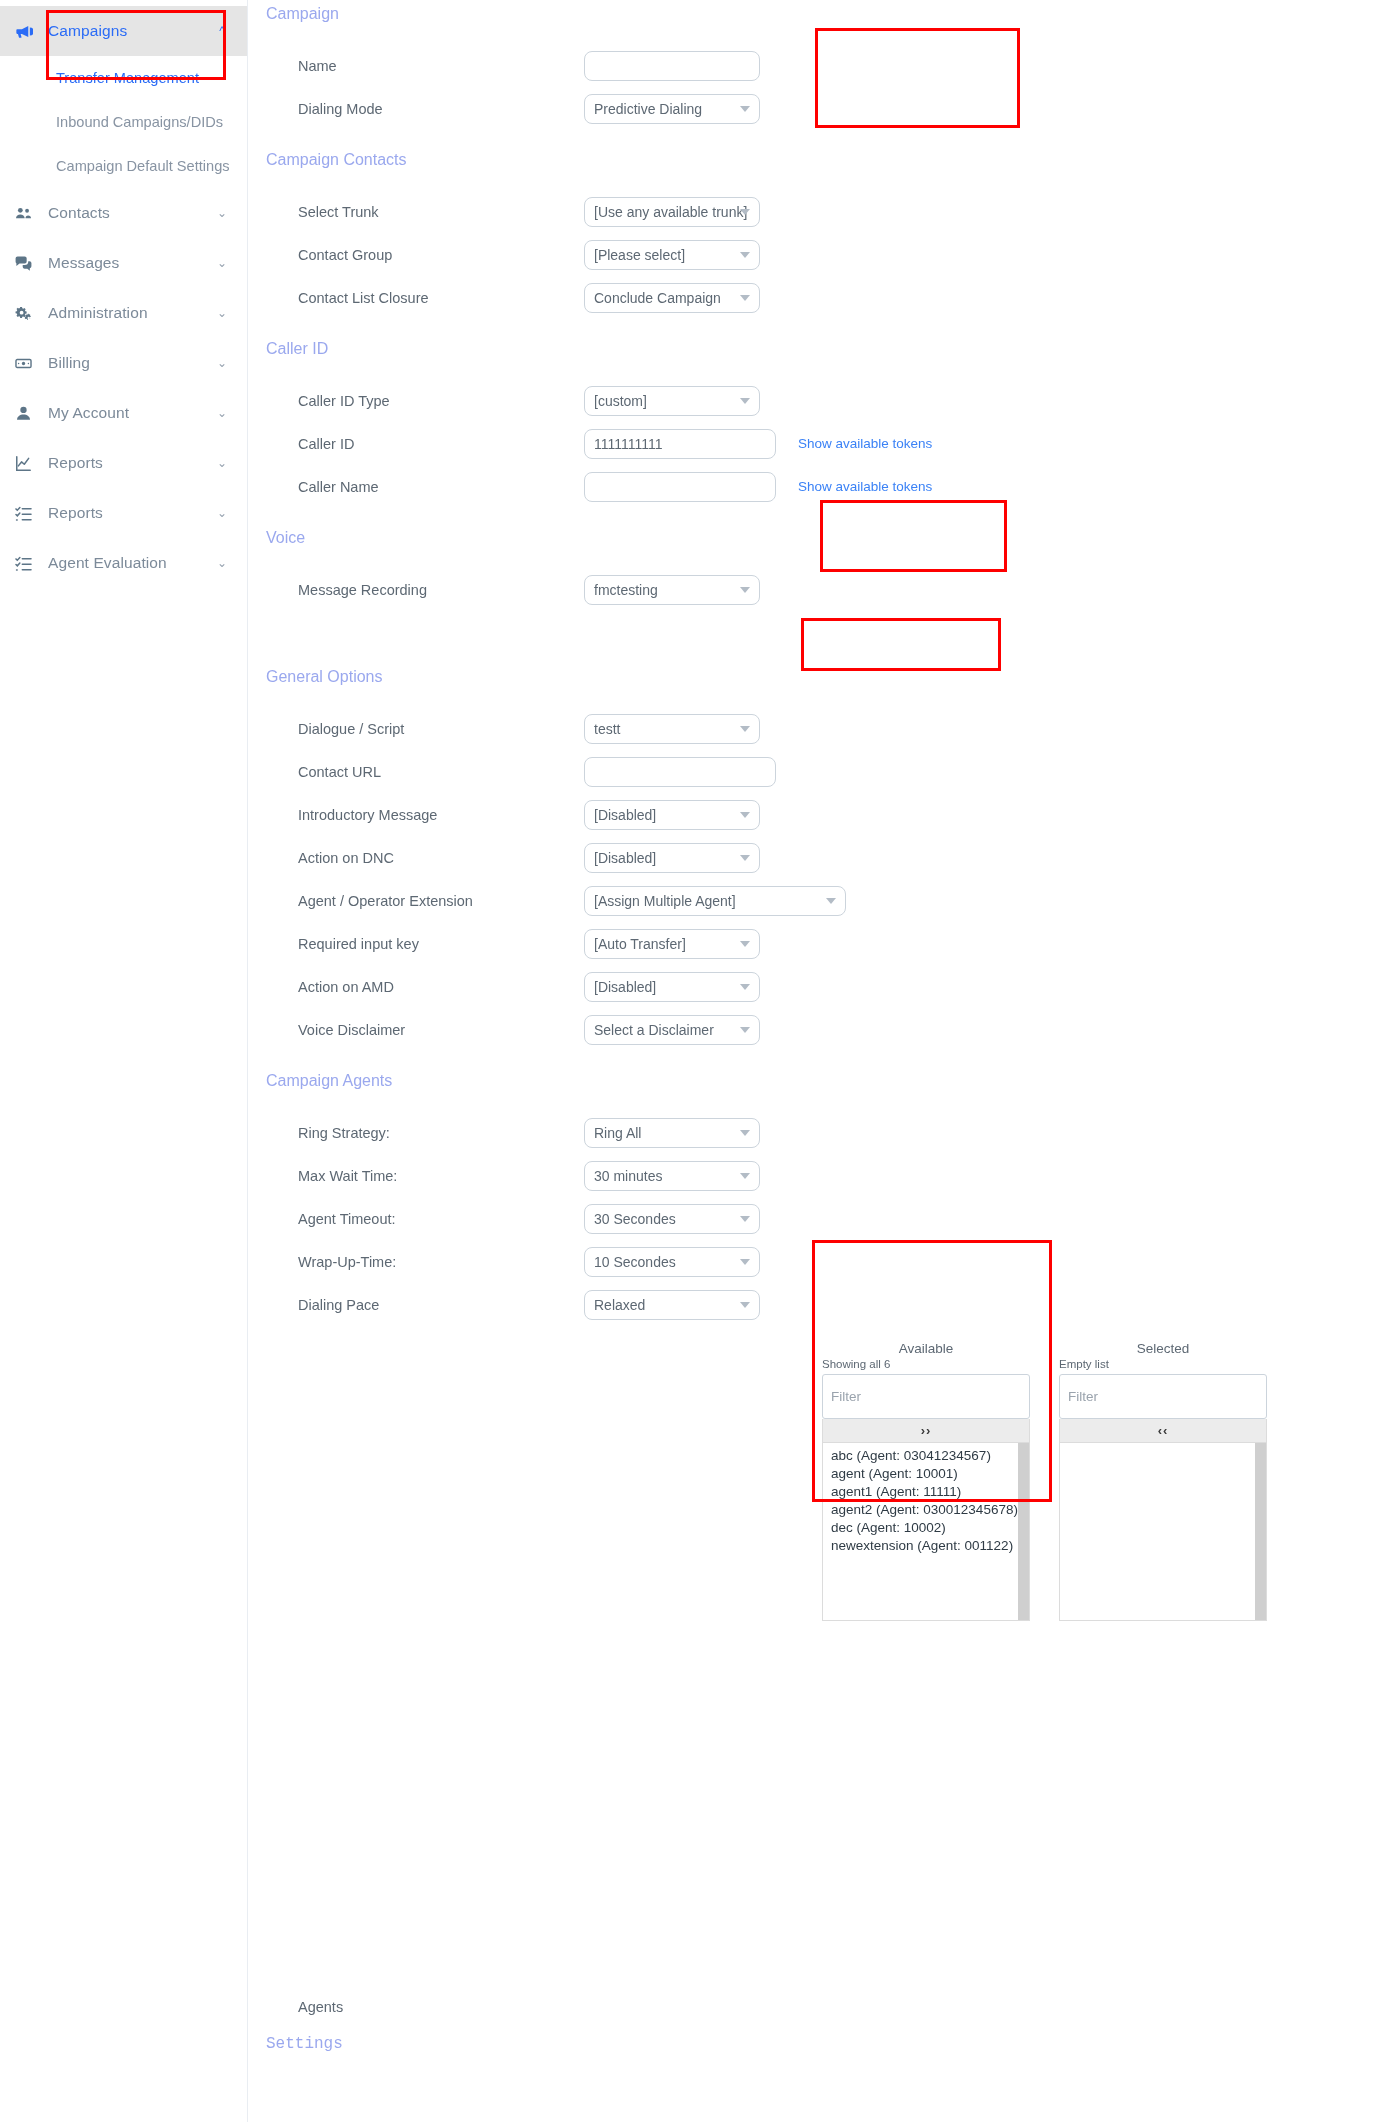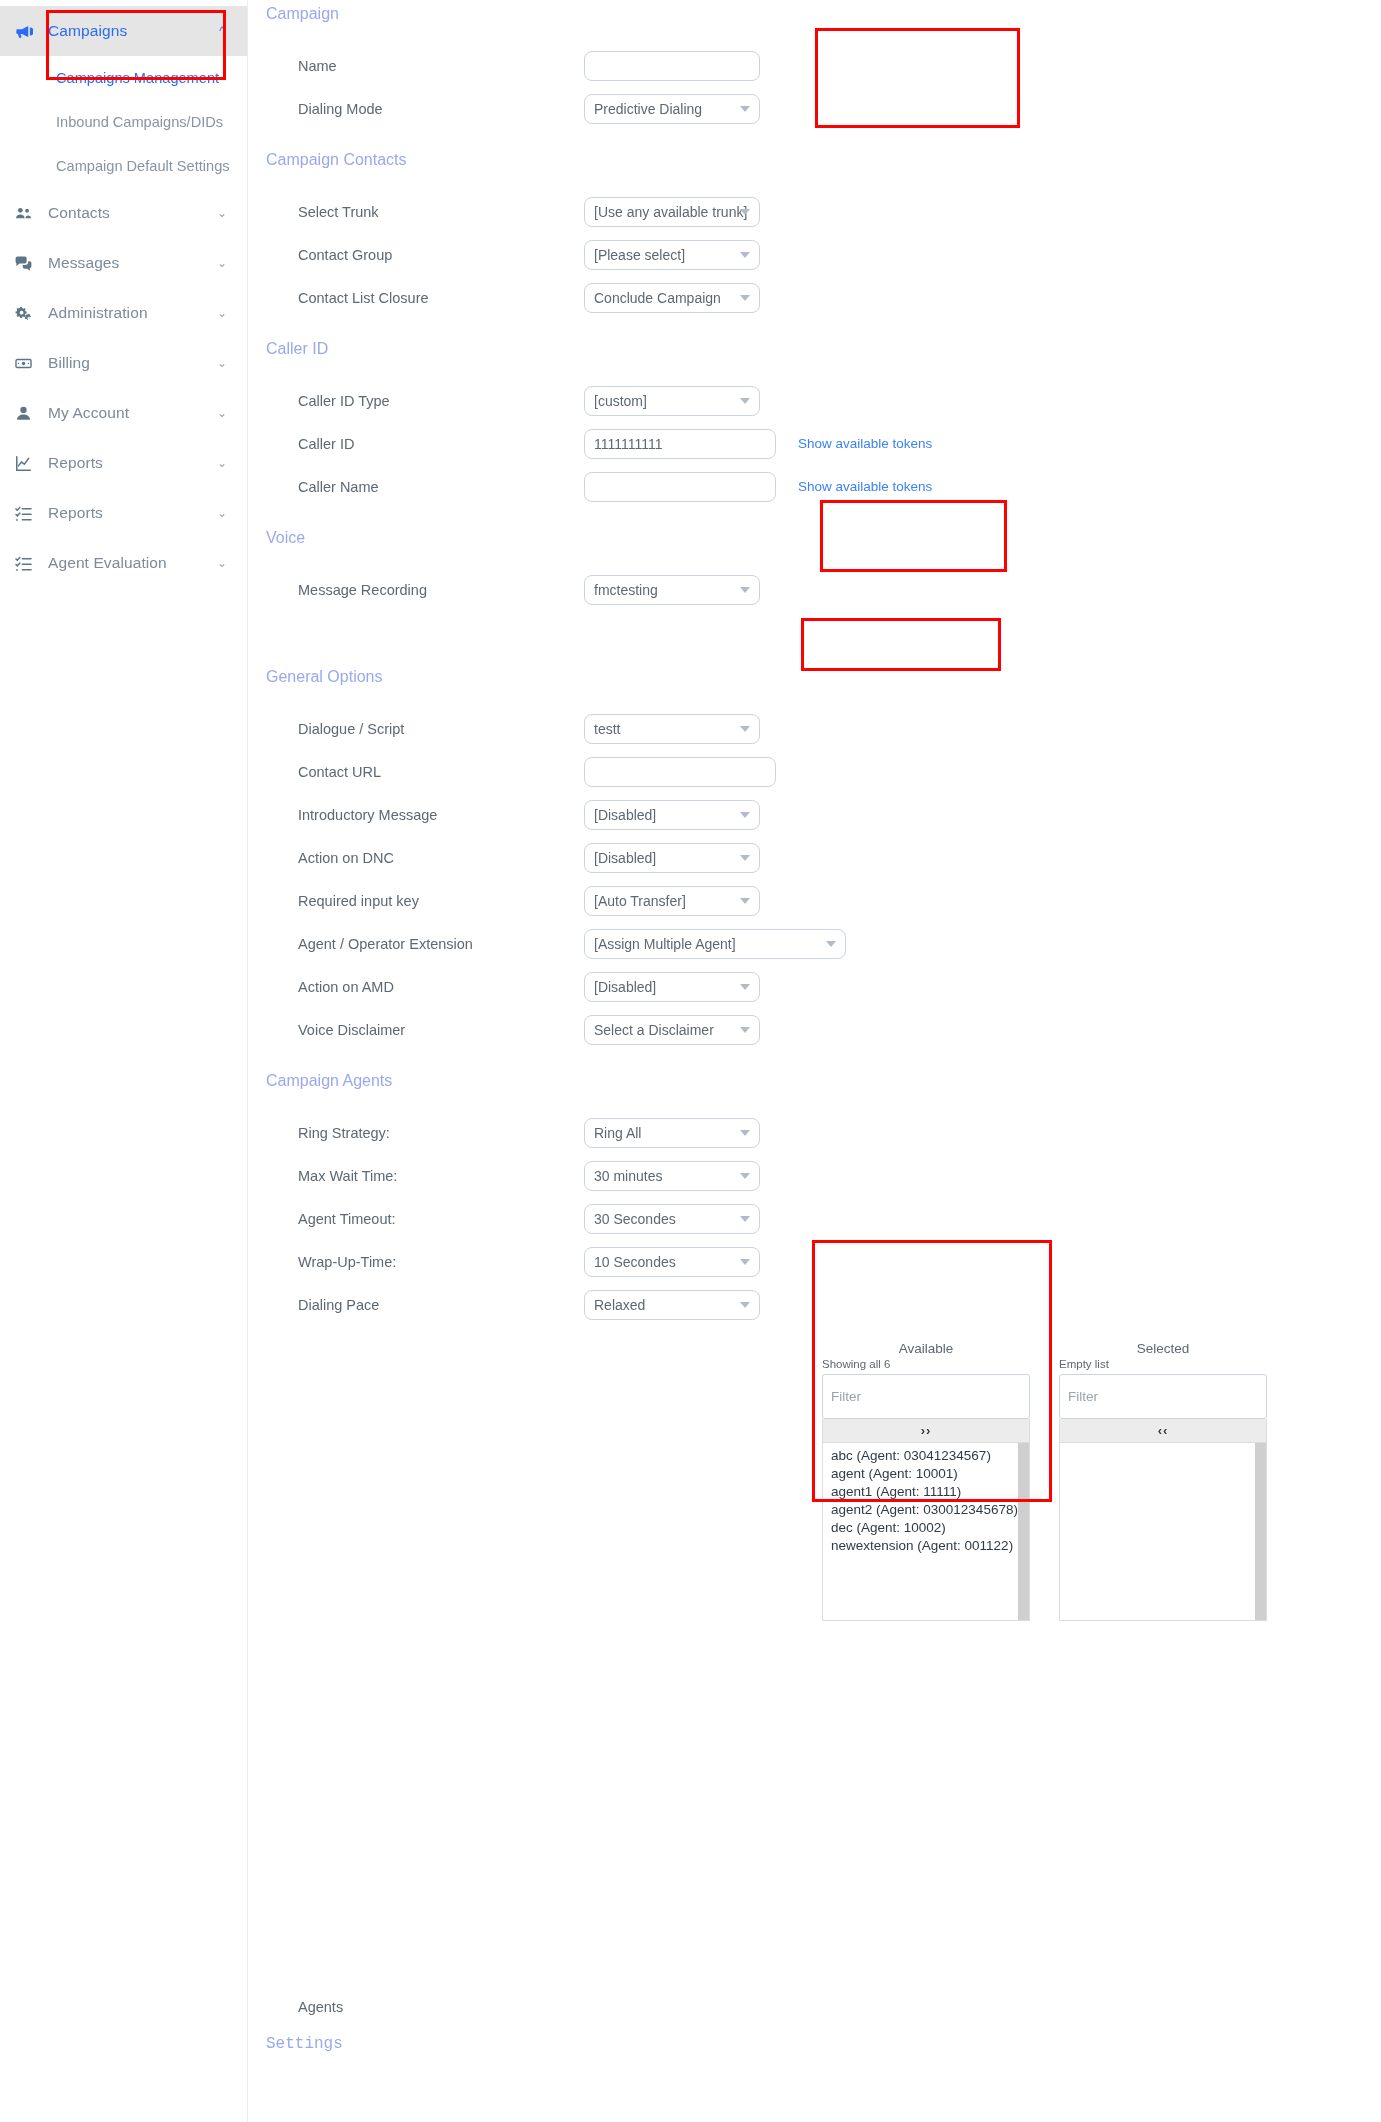--- a/index.html
+++ b/index.html
@@ -197,21 +197,21 @@
         <span class="nav-ico">
           <svg width="19" height="19" viewBox="0 0 24 24" fill="#2b6cf6">
               <path d="M3 10v4a1 1 0 001 1h1l1.2 4.2A1 1 0 007.2 20h1.2a1 1 0 00.95-1.3L8.4 15H10l8 4V5l-8 4H4a1 1 0 00-1 1zm17-3v10a2.5 2.5 0 000-10z"></path>
             </svg>
         </span>
         <span class="nav-label blue">Campaigns</span>
         <span class="chev up">^</span>
       </div>
 
       <div class="sub-row">
-        <span class="sub-label blue">Campaigns Management</span>
+        <span class="sub-label blue">Transfer Management</span>
       </div>
       <div class="sub-row">
         <span class="sub-label">Inbound Campaigns/DIDs</span>
       </div>
       <div class="sub-row">
         <span class="sub-label">Campaign Default Settings</span>
       </div>
     </div>
 
     <div class="nav-row">
@@ -442,33 +442,33 @@
     <div class="row">
       <div class="lbl">Action on DNC</div>
       <div class="ctl">
           <div class="sel">
             <span>[Disabled]</span>
             <span class="caret"></span>
           </div>
         </div>
     </div>
     <div class="row">
-      <div class="lbl">Required input key</div>
-      <div class="ctl">
-          <div class="sel">
-            <span>[Auto Transfer]</span>
-            <span class="caret"></span>
-          </div>
-        </div>
-    </div>
-    <div class="row">
       <div class="lbl">Agent / Operator Extension</div>
       <div class="ctl">
           <div class="sel wide">
             <span>[Assign Multiple Agent]</span>
+            <span class="caret"></span>
+          </div>
+        </div>
+    </div>
+    <div class="row">
+      <div class="lbl">Required input key</div>
+      <div class="ctl">
+          <div class="sel">
+            <span>[Auto Transfer]</span>
             <span class="caret"></span>
           </div>
         </div>
     </div>
     <div class="row">
       <div class="lbl">Action on AMD</div>
       <div class="ctl">
           <div class="sel">
             <span>[Disabled]</span>
             <span class="caret"></span>

